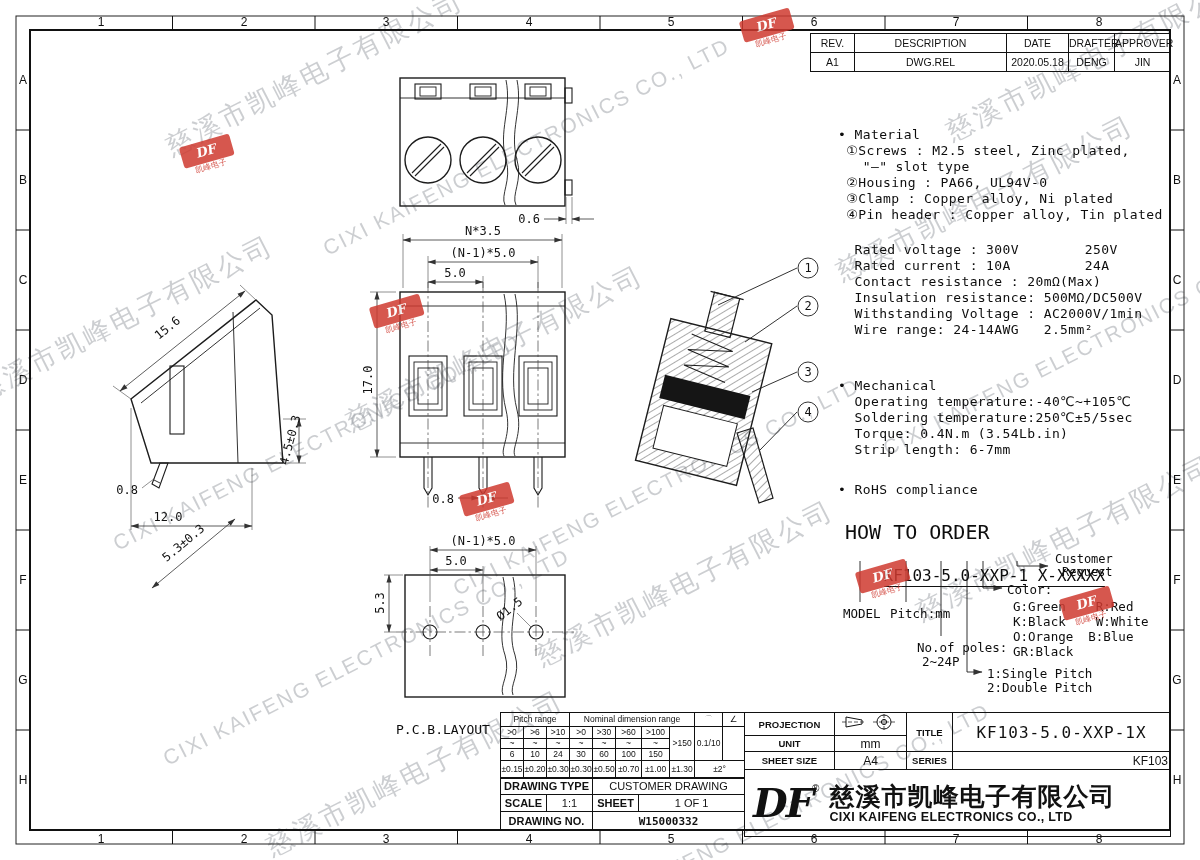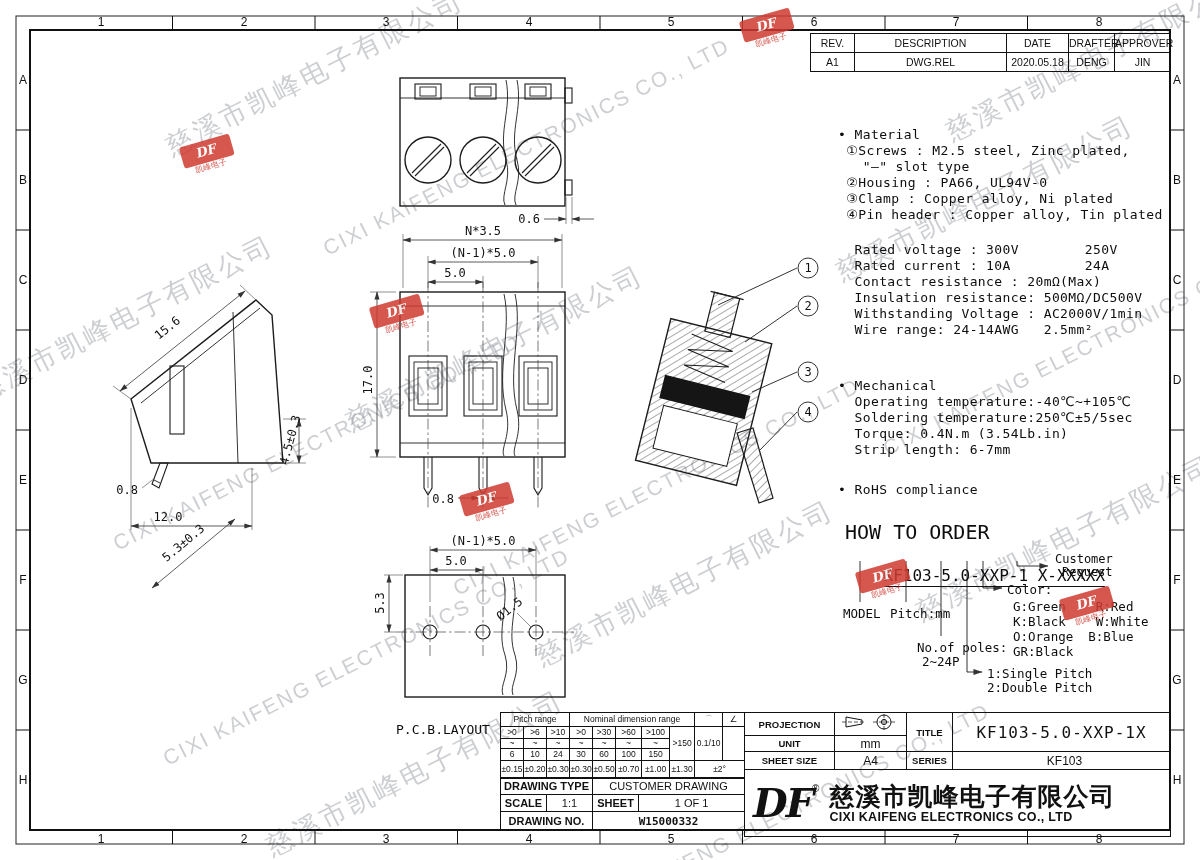--- a/index.html
+++ b/index.html
@@ -542,21 +542,21 @@
       <td class="title-val" rowspan="2">KF103-5.0-XXP-1X</td>
     </tr>
     <tr style="height:16px">
       <td class="lbl">UNIT</td>
       <td class="val12">mm</td>
     </tr>
     <tr style="height:18px">
       <td class="lbl">SHEET SIZE</td>
       <td class="val12">A4</td>
       <td class="lbl">SERIES</td>
-      <td class="val12" style="text-align:center;padding-left:8px">KF103</td>
+      <td class="val12" style="text-align:right;padding-left:8px">KF103</td>
     </tr>
     <tr style="height:67px">
       <td colspan="4">
         <div class="logo-row">
           <div>
             <span class="logo-mark">DF</span><span class="reg">®</span>
           </div>
           <div>
             <div class="co-cn">慈溪市凯峰电子有限公司</div>
             <div class="co-en">CIXI KAIFENG ELECTRONICS CO., LTD</div>

